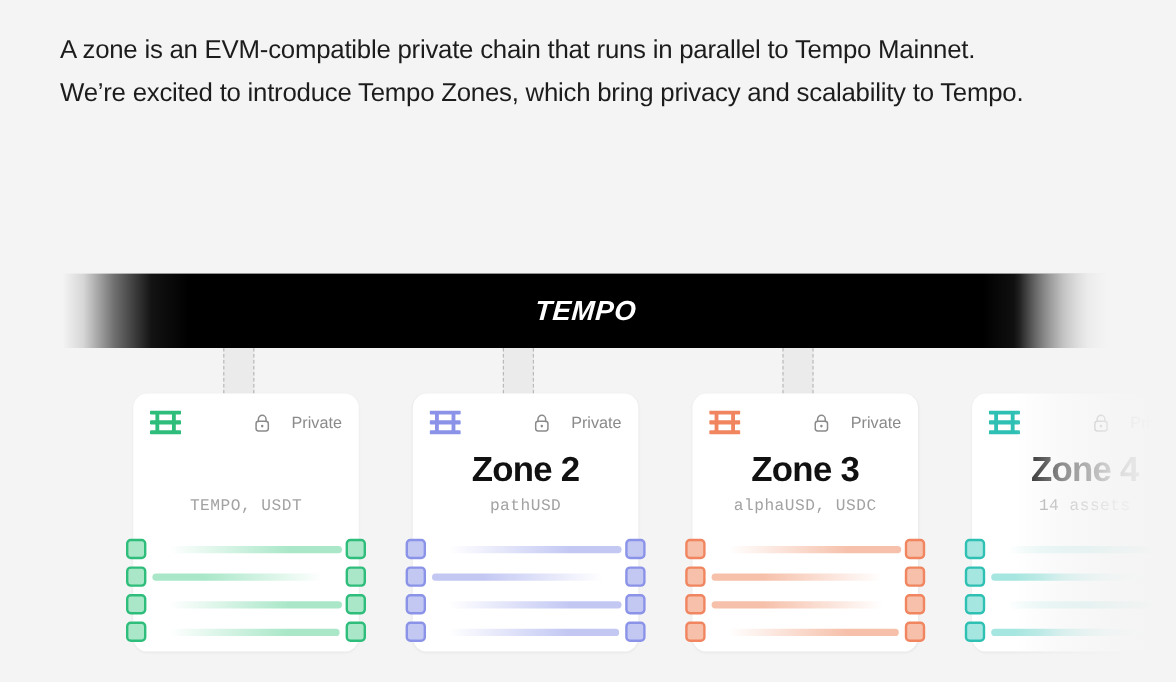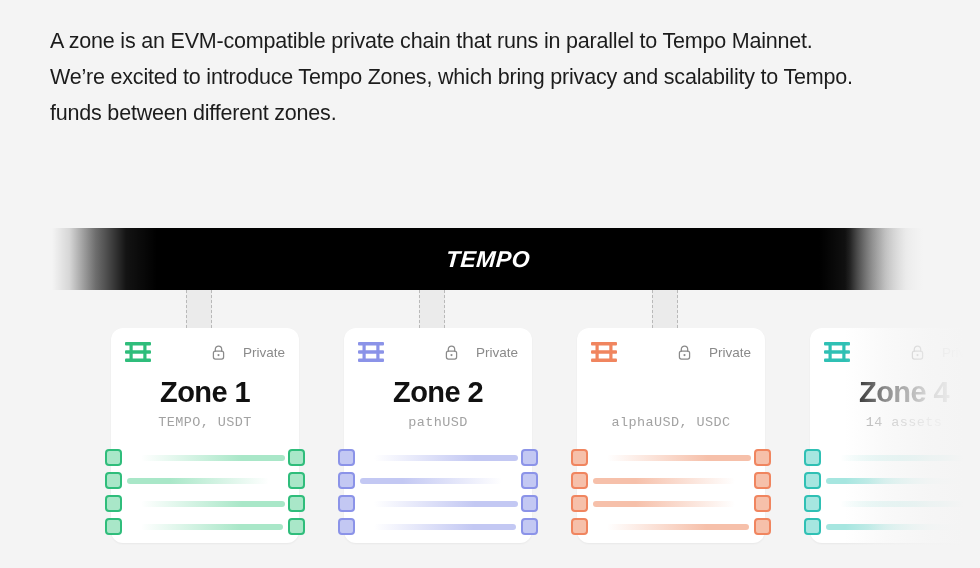--- a/index.html
+++ b/index.html
@@ -188,21 +188,20 @@
       rgba(244,244,244,1) 88%);
     pointer-events: none;
   }
 </style>
 </head>
 <body>
 
 <div id="intro-paragraph">
   <span class="line">A zone is an EVM-compatible private chain that runs in parallel to Tempo Mainnet.</span>
   <span class="line">We’re excited to introduce Tempo Zones, which bring privacy and scalability to Tempo.</span>
-  <span class="line">funds between different zones.</span>
 </div>
 
 <div id="zone-diagram">
 
   <div id="mainnet-bar">
     <div id="mainnet-logo">TEMPO</div>
   </div>
 
   <div id="channels">
       <div class="channel" style="left: 186px;">
@@ -233,21 +232,20 @@
             </svg></span>
           <span class="privacy-tag">
             <span class="lock-icon"><svg viewBox="0 0 13 15" width="13" height="15" aria-hidden="true">
                 <path d="M3.3 6.2V4.3a3.2 3.2 0 0 1 6.4 0v1.9" fill="none" stroke="#8a8a8a" stroke-width="1.25" stroke-linecap="round"></path>
                 <rect x="1.4" y="6.1" width="10.2" height="8" rx="2" fill="none" stroke="#8a8a8a" stroke-width="1.25"></rect>
                 <circle cx="6.5" cy="10.1" r="1.05" fill="#8a8a8a"></circle>
               </svg></span>
             <span>Private</span>
           </span>
         </div>
-        <div class="zone-title">Zone 1</div>
         <div class="zone-assets">TEMPO, USDT</div>
         <div class="zone-rows">
           <div class="zone-row" style="top: 0px;">
             <span class="node left" style="border-color: rgb(47, 189, 123); background: rgb(169, 231, 200);"></span>
             <span class="node right" style="border-color: rgb(47, 189, 123); background: rgb(169, 231, 200);"></span>
             <span class="pill" style="left: 36px; right: 20px; background: linear-gradient(to right, rgba(255, 255, 255, 0) 0%, rgb(169, 231, 200) 70%, rgb(169, 231, 200) 100%);"></span>
           </div>
           <div class="zone-row" style="top: 23px;">
             <span class="node left" style="border-color: rgb(47, 189, 123); background: rgb(169, 231, 200);"></span>
             <span class="node right" style="border-color: rgb(47, 189, 123); background: rgb(169, 231, 200);"></span>
@@ -323,20 +321,21 @@
             </svg></span>
           <span class="privacy-tag">
             <span class="lock-icon"><svg viewBox="0 0 13 15" width="13" height="15" aria-hidden="true">
                 <path d="M3.3 6.2V4.3a3.2 3.2 0 0 1 6.4 0v1.9" fill="none" stroke="#8a8a8a" stroke-width="1.25" stroke-linecap="round"></path>
                 <rect x="1.4" y="6.1" width="10.2" height="8" rx="2" fill="none" stroke="#8a8a8a" stroke-width="1.25"></rect>
                 <circle cx="6.5" cy="10.1" r="1.05" fill="#8a8a8a"></circle>
               </svg></span>
             <span>Private</span>
           </span>
         </div>
+        <div class="zone-title">Zone 3</div>
         <div class="zone-assets">alphaUSD, USDC</div>
         <div class="zone-rows">
           <div class="zone-row" style="top: 0px;">
             <span class="node left" style="border-color: rgb(240, 133, 95); background: rgb(246, 192, 170);"></span>
             <span class="node right" style="border-color: rgb(240, 133, 95); background: rgb(246, 192, 170);"></span>
             <span class="pill" style="left: 36px; right: 20px; background: linear-gradient(to right, rgba(255, 255, 255, 0) 0%, rgb(246, 192, 170) 70%, rgb(246, 192, 170) 100%);"></span>
           </div>
           <div class="zone-row" style="top: 23px;">
             <span class="node left" style="border-color: rgb(240, 133, 95); background: rgb(246, 192, 170);"></span>
             <span class="node right" style="border-color: rgb(240, 133, 95); background: rgb(246, 192, 170);"></span>

